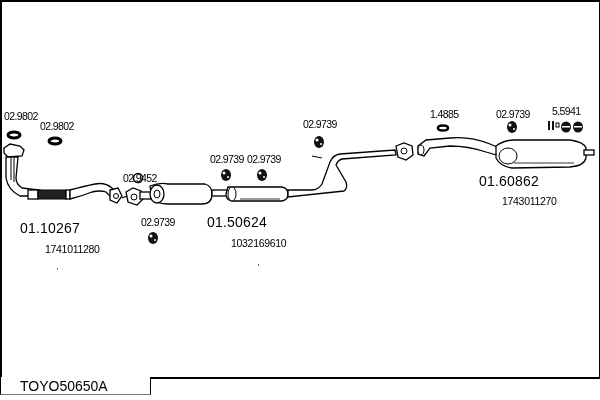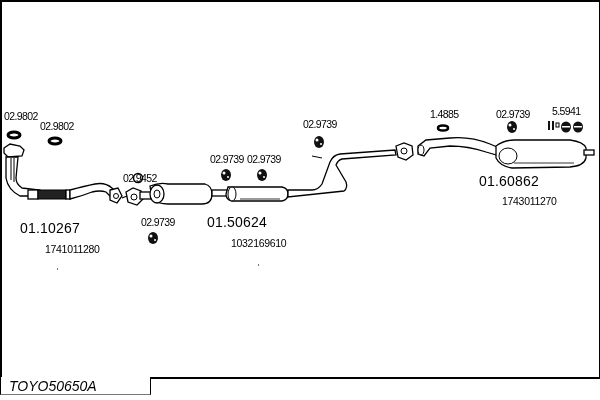--- a/index.html
+++ b/index.html
@@ -3,21 +3,21 @@
   <meta charset="utf-8">
   <style>
     html, body { margin: 0; padding: 0; background: #ffffff; }
     body { width: 600px; height: 400px; position: relative; overflow: hidden;
            font-family: "Liberation Sans", sans-serif; color: #000; }
     .frame { position: absolute; left: 0; top: 0; width: 597px; height: 375px;
              border-top: 2px solid #000; border-left: 2px solid #000; border-right: 2px solid #000;
              border-bottom: 2px solid #000; box-sizing: content-box; }
     .title-box { position: absolute; left: 0; top: 377px; width: 148px; height: 18px;
                  border: 1.5px solid #000; border-top: none; border-bottom-color:#777; background:#fff;
-                 font-size: 14px; line-height: 19px; padding-left: 8px; box-sizing: border-box; width: 151px; font-style: italic; }
+                 font-size: 14px; line-height: 19px; padding-left: 19px; box-sizing: border-box; width: 151px; }
     svg.diagram { position: absolute; left: 0; top: 0; }
     .lbl { font-family: "Liberation Sans", sans-serif; }
     .ref-small { font-size: 10.5px; letter-spacing: -0.6px; }
     .part-big { font-size: 14px; letter-spacing: 0.2px; }
     .part-sub { font-size: 10.5px; letter-spacing: -0.3px; text-align: right; }
     .pipe { fill: #fff; stroke: #000; stroke-width: 1.3; }
   </style>
 </head>
 <body>
 

